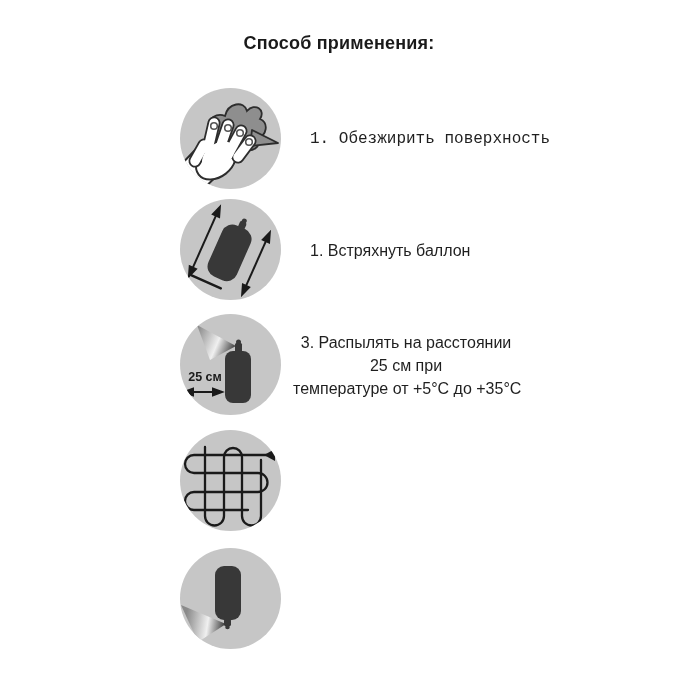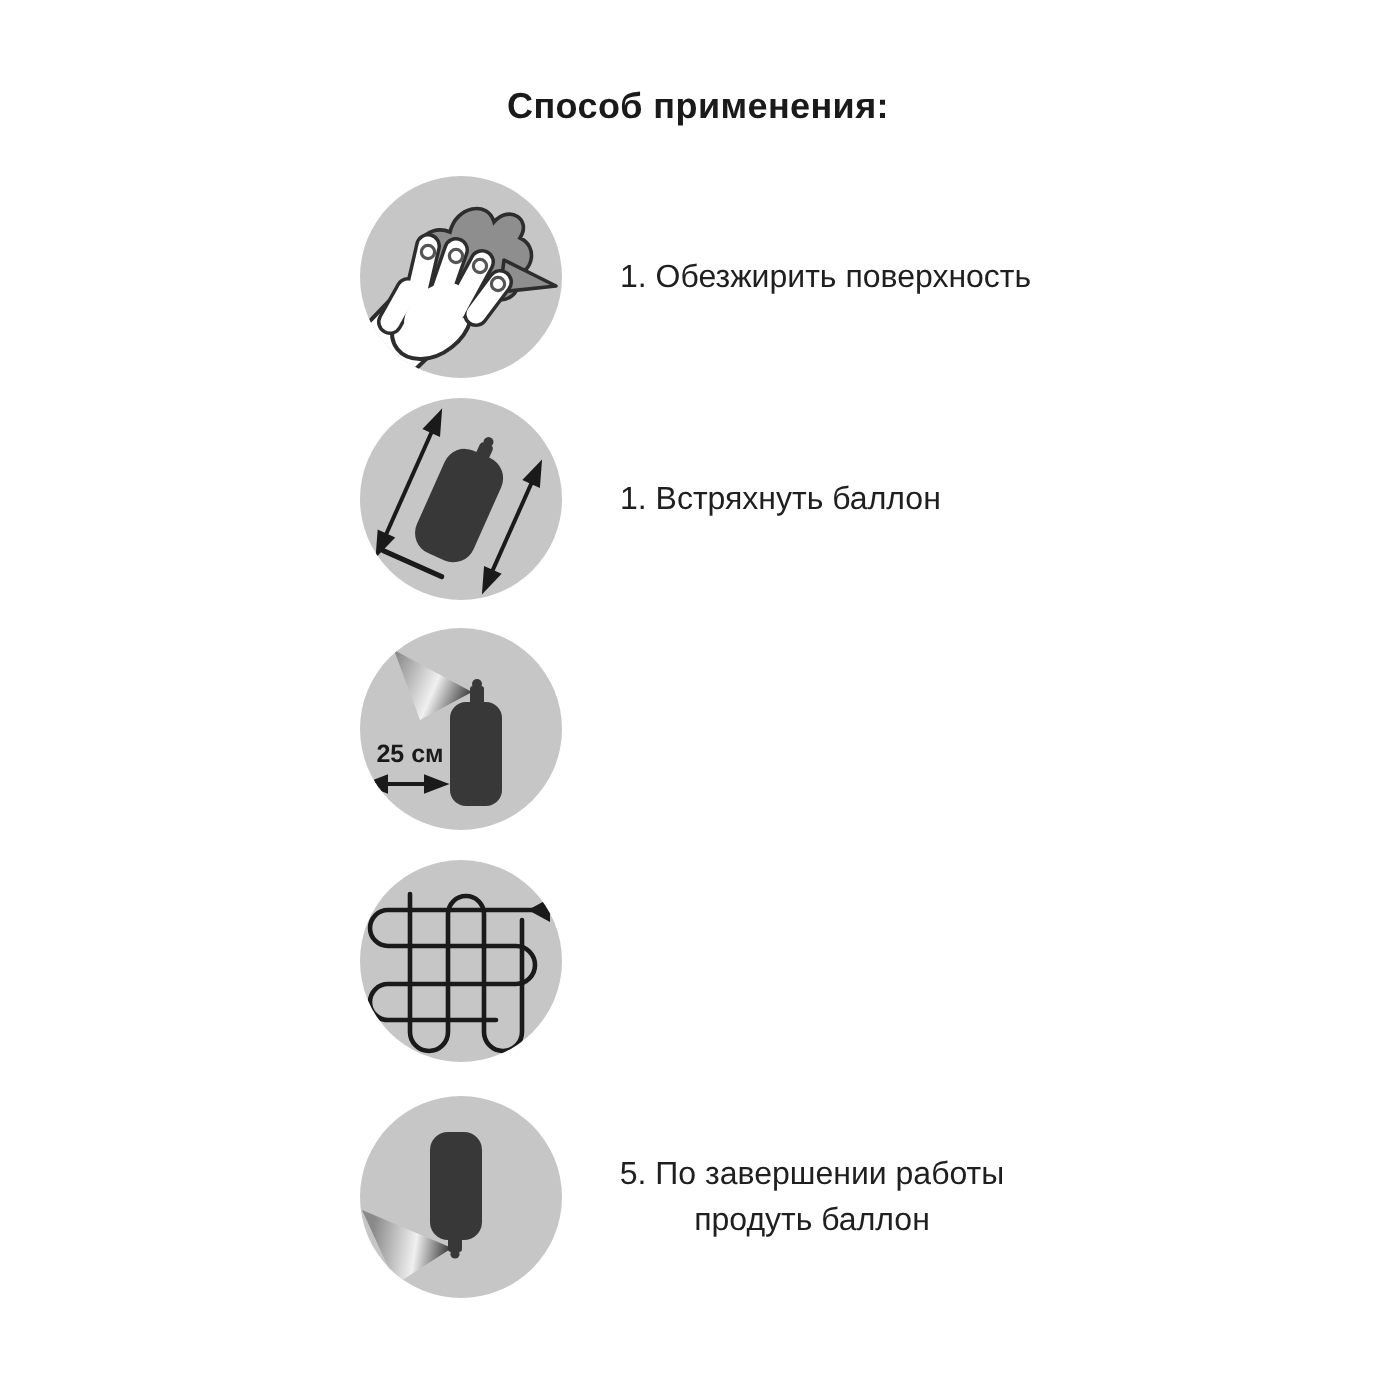--- a/index.html
+++ b/index.html
@@ -5,21 +5,21 @@
   html,body{margin:0;padding:0;}
   body{
     width:700px;height:700px;
     background:var(--page-bg,#fff);
     font-family:"Liberation Sans", sans-serif;
     color:var(--text,#1f1f1f);
   }
   .sheet{position:relative;width:700px;height:700px;overflow:hidden;}
   .title{
     position:absolute;top:32px;left:0;width:676px;
-    margin:11px;text-align:center;
+    margin:1px;text-align:center;
     font-size:18px;font-weight:bold;color:var(--ink,#1a1a1a);
     letter-spacing:.2px;
   }
   .step{position:absolute;left:0;width:700px;height:101px;}
   .badge{
     position:absolute;left:180px;top:0;
     width:101px;height:101px;border-radius:50%;
     background:var(--circle-bg,#c6c6c6);
     overflow:hidden;
   }
@@ -36,21 +36,21 @@
     font-weight:bold;
   }
 </style>
 </head>
 <body>
 
 <div class="sheet">
 
   <h1 class="title">Способ применения:</h1>
 
-  <section class="step" style="top:88px;">
+  <section class="step" style="top:88px;font-family:Liberation Mono, monospace;">
     <div class="badge">
       <svg viewBox="0 0 101 101">
         <path d="M31,47 C23,37 33,23 45,28 C48,15 64,12 67,23 C75,14 86,22 80,31 C89,35 87,48 77,50 C83,58 72,66 62,60 C51,67 37,63 33,55 C29,52 28,50 31,47 Z" style="fill:var(--cloth-gray,#8e8e8e);stroke:#2d2d2d;stroke-width:1.8"></path>
         <path d="M72,42 L98,55 L70,58 Z" style="fill:var(--cloth-gray,#8e8e8e);stroke:#2d2d2d;stroke-width:1.8;stroke-linejoin:round"></path>
         <path d="M-6,84 L16,61 L43,82 L18,106 Z" style="fill:#ffffff;stroke:#2d2d2d;stroke-width:2;stroke-linejoin:round"></path>
         <ellipse cx="36" cy="73" rx="22" ry="16" transform="rotate(-38 36 73)" style="fill:#ffffff;stroke:#2d2d2d;stroke-width:2"></ellipse>
         <g style="stroke:#2d2d2d;stroke-width:13;stroke-linecap:round;fill:none">
           <path d="M28,61 L34,35"></path>
             <path d="M39,63 L48,37"></path>
           <path d="M49,65 L61,43"></path>
@@ -119,20 +119,25 @@
         <rect x="55" y="29" width="7" height="9" rx="1.5" style="fill:var(--icon-dark,#383838)"></rect>
         <circle cx="58.5" cy="28" r="2.5" style="fill:var(--icon-dark,#383838)"></circle>
         <text x="25" y="67" text-anchor="middle" font-size="12.5" style="fill:var(--ink,#1a1a1a)">25 см</text>
         <g style="stroke:var(--ink,#1a1a1a);stroke-width:2;fill:var(--ink,#1a1a1a)">
           <line x1="10" y1="78" x2="36" y2="78"></line>
           <polygon points="4,78 13,74.6 13,81.4"></polygon>
           <polygon points="42,78 33,74.6 33,81.4"></polygon>
         </g>
       </svg>
     </div>
+    <div class="step-text center">
+      <div class="line">3. Распылять на расстоянии</div>
+      <div class="line">25 см при</div>
+      <div class="line">температуре от +5°С до +35°С</div>
+    </div>
   </section>
 
   <section class="step" style="top:430px;">
     <div class="badge">
       <svg viewBox="0 0 101 101">
         <g style="stroke:var(--ink,#1a1a1a);stroke-width:2.3;fill:none;stroke-linecap:round">
           <path d="M87,25 H14 A9 9 0 0 0 14,43 H78 A9.5 9.5 0 0 1 78,62 H14 A9 9 0 0 0 14,80 H68"></path>
           <path d="M25,17 V86 A9.5 9.5 0 0 0 44,86 V27 A9 9 0 0 1 62,27 V86 A9.5 9.5 0 0 0 81,86 V30"></path>
         </g>
         <polygon points="84,25 95,19 95,31" style="fill:var(--ink,#1a1a1a)"></polygon>
@@ -149,19 +154,15 @@
             <stop offset="0.55" style="stop-color:var(--spray-mid,#f0f0f0)"></stop>
             <stop offset="1" style="stop-color:var(--spray-near,#2f2f2f)"></stop>
           </linearGradient>
         </defs>
         <polygon points="46,76 1,57 18,94" fill="url(#g5)"></polygon>
         <rect x="35" y="18" width="26" height="54" rx="9" style="fill:var(--icon-dark,#383838)"></rect>
         <rect x="44" y="71" width="7" height="7" rx="1.5" style="fill:var(--icon-dark,#383838)"></rect>
         <circle cx="47.5" cy="79" r="2.3" style="fill:var(--icon-dark,#383838)"></circle>
       </svg>
     </div>
-    <div class="step-text center">
-      <div class="line">5. По завершении работы</div>
-      <div class="line">продуть баллон</div>
-    </div>
   </section>
 
 </div>
 
 </body></html>

